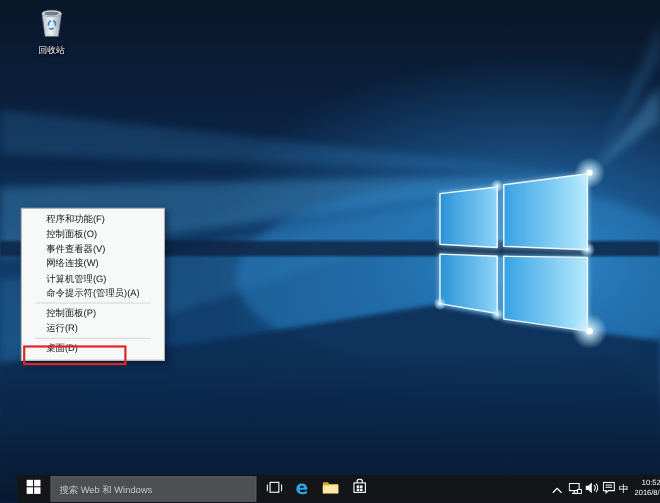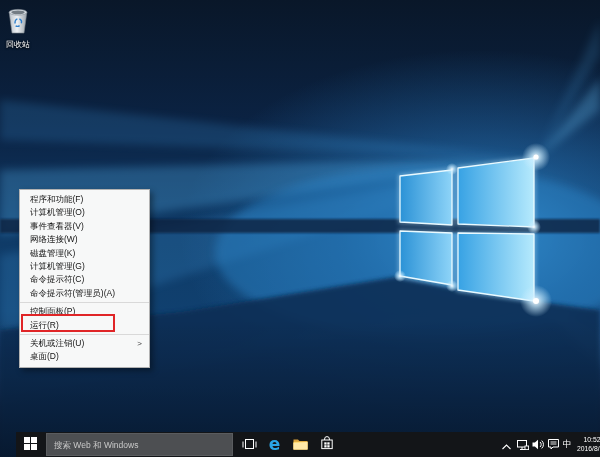--- a/index.html
+++ b/index.html
@@ -4,30 +4,30 @@
 <style>
   html,body{margin:0;padding:0;}
   body{
     width:600px;height:457px;position:relative;overflow:hidden;
     font-family:"Liberation Sans","DejaVu Sans",sans-serif;
     background:#0a1d38;
   }
   
   .wallpaper{position:absolute;left:0;top:0;width:600px;height:457px;z-index:0;}
   
-  .desktop-icon{position:absolute;left:6px;top:5px;width:46px;z-index:2;}
+  .desktop-icon{position:absolute;left:24px;top:5px;width:46px;text-align:center;z-index:2;}
   .desktop-icon .glyph{display:block;margin:0 auto;}
   .desktop-icon .label{
     margin-top:1px;font-size:8px;color:#ffffff;line-height:9px;
     text-shadow:0 1px 2px rgba(0,0,0,.9), 0 0 2px rgba(0,0,0,.7);
   }
   
   .winx-menu{
     position:absolute;left:19px;top:189px;width:131px;box-sizing:border-box;
-    background:#f7f8f8;border:1px solid #b2b2b2;padding:3px 0;
+    background:#f7f8f8;border:1px solid #b2b2b2;padding:3px 12px;
     box-shadow:3px 3px 6px rgba(0,0,0,.38);z-index:5;
   }
   .menu-item{
     height:13.4px;line-height:13.4px;font-size:8.5px;color:#141414;
     padding:0 7px 0 10px;display:flex;align-items:center;white-space:nowrap;
   }
   .menu-item .lbl{flex:1 1 auto;overflow:hidden;}
   .menu-item .submenu-arrow{flex:0 0 auto;font-size:8px;color:#3c3c3c;margin-left:4px;}
   .menu-separator{height:1px;background:#d9d9d9;margin:2px 0;}
   .red-box{
@@ -183,52 +183,42 @@
     </svg>
   </span>
   <div class="label">回收站</div>
 </div>
 
 <div class="winx-menu">
     <div class="menu-item">
       <span class="lbl">程序和功能(F)</span>
     </div>
     <div class="menu-item">
-      <span class="lbl">计算机管理(O)</span>
+      <span class="lbl">控制面板(O)</span>
     </div>
     <div class="menu-item">
       <span class="lbl">事件查看器(V)</span>
     </div>
     <div class="menu-item">
       <span class="lbl">网络连接(W)</span>
     </div>
     <div class="menu-item">
-      <span class="lbl">磁盘管理(K)</span>
-    </div>
-    <div class="menu-item">
       <span class="lbl">计算机管理(G)</span>
-    </div>
-    <div class="menu-item">
-      <span class="lbl">命令提示符(C)</span>
     </div>
     <div class="menu-item target">
       <span class="lbl">命令提示符(管理员)(A)</span>
     </div>
     <div class="menu-separator"></div>
     <div class="menu-item">
       <span class="lbl">控制面板(P)</span>
     </div>
     <div class="menu-item">
       <span class="lbl">运行(R)</span>
     </div>
     <div class="menu-separator"></div>
-    <div class="menu-item">
-      <span class="lbl">关机或注销(U)</span>
-      <span class="submenu-arrow">&gt;</span>
-    </div>
     <div class="menu-item">
       <span class="lbl">桌面(D)</span>
     </div>
     <div class="red-box" style="top: 124px; border-color: rgb(224, 37, 39);"></div>
   </div>
 
 <div class="taskbar">
 
   <div class="tb-btn start-button">
     <span>

